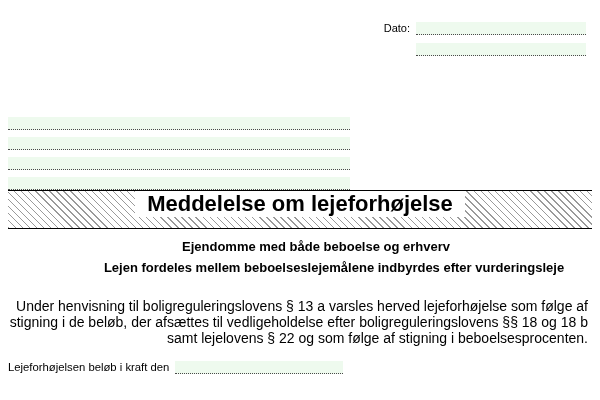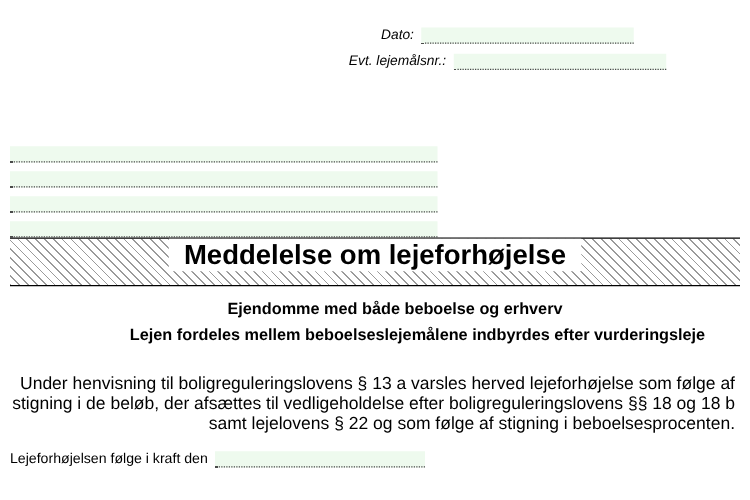--- a/index.html
+++ b/index.html
@@ -24,23 +24,22 @@
   
   .top-fields {
     position: absolute;
     top: 22px;
     right: 14px;
     width: 360px;
   }
   .field-row {
     display: flex;
     align-items: flex-end;
-    justify-content: center;
+    justify-content: flex-end;
     margin-bottom: 8px;
-    font-style: italic;
   }
   .field-label {
     font-size: 11px;
     line-height: 13px;
     padding-right: 6px;
     white-space: nowrap;
   }
   .field-line {
     width: 170px;
     height: 13px;
@@ -153,21 +152,20 @@
 <body>
 
 <div class="page">
 
   <div class="top-fields">
     <div class="field-row">
       <span class="field-label">Dato:</span>
       <span class="field-line"></span>
     </div>
     <div class="field-row">
-      <span class="field-label">Evt. lejemålsnr.:</span>
       <span class="field-line"></span>
     </div>
   </div>
 
   <div class="address-block">
     <div class="addr-line"></div>
     <div class="addr-line"></div>
     <div class="addr-line"></div>
     <div class="addr-line"></div>
   </div>
@@ -177,17 +175,17 @@
   </div>
 
   <div class="subtitles">
     <div class="subtitle-1">Ejendomme med både beboelse og erhverv</div>
     <div class="subtitle-2">Lejen fordeles mellem beboelseslejemålene indbyrdes efter vurderingsleje</div>
   </div>
 
   <div class="body-text">Under henvisning til boligreguleringslovens § 13 a varsles herved lejeforhøjelse som følge af stigning i de beløb, der afsættes til vedligeholdelse efter boligreguleringslovens §§ 18 og 18 b samt lejelovens § 22 og som følge af stigning i beboelsesprocenten.</div>
 
   <div class="effective-row">
-    <span class="effective-label">Lejeforhøjelsen følge i kraft den</span>
+    <span class="effective-label">Lejeforhøjelsen beløb i kraft den</span>
     <span class="effective-line"></span>
   </div>
 
 </div>
 
 </body></html>

